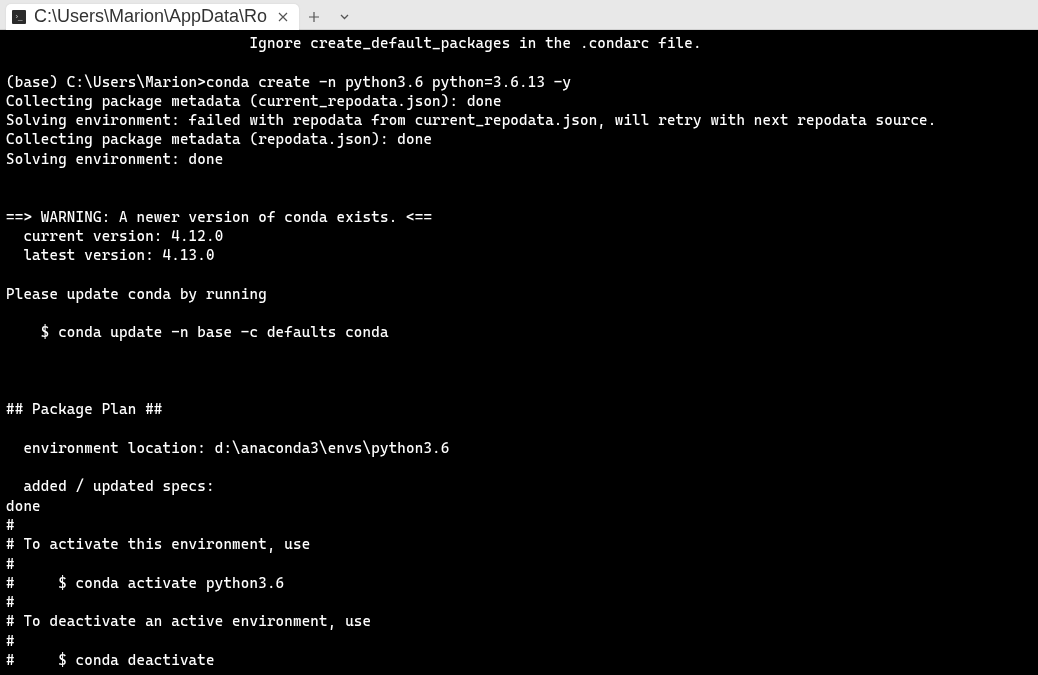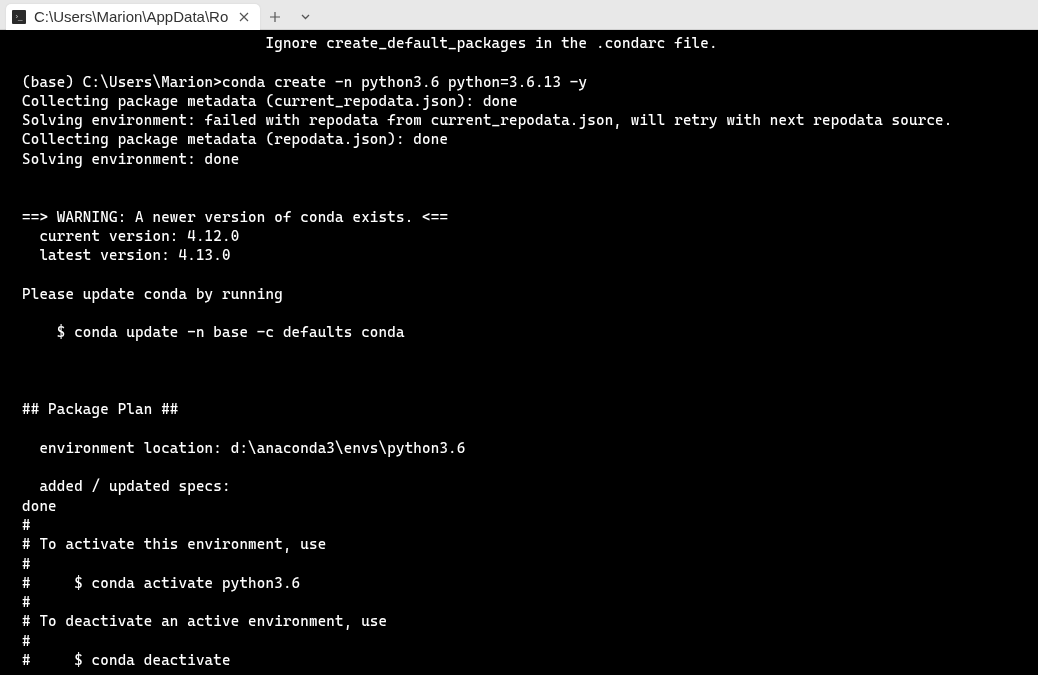--- a/index.html
+++ b/index.html
@@ -35,21 +35,21 @@
     height: 14px;
     background: #2b2b2b;
     display: flex;
     align-items: center;
     justify-content: center;
     font-size: 8px;
     color: #ccc;
     border-radius: 1px;
   }
   .tab-title {
-    font-size: 15px;
+    font-size: 18px;
     color: #333;
     white-space: nowrap;
     overflow: hidden;
     flex: 1;
   }
   .tab-close {
     width: 16px;
     height: 16px;
     display: flex;
     align-items: center;
@@ -68,21 +68,21 @@
     cursor: pointer;
     margin-top: 4px;
     font-size: 15px;
   }
   .terminal {
     background: #000;
     color: #fff;
     font-family: "Cascadia Mono", "Consolas", monospace;
     font-size: 14.5px;
     line-height: 1.33;
-    padding: 4px 22px;
+    padding: 4px 6px;
     white-space: pre;
     height: calc(675px - 30px);
     overflow: hidden;
     letter-spacing: 0.2px;
   }
   svg { display: block; }
 </style>
 </head>
 <body>
 

